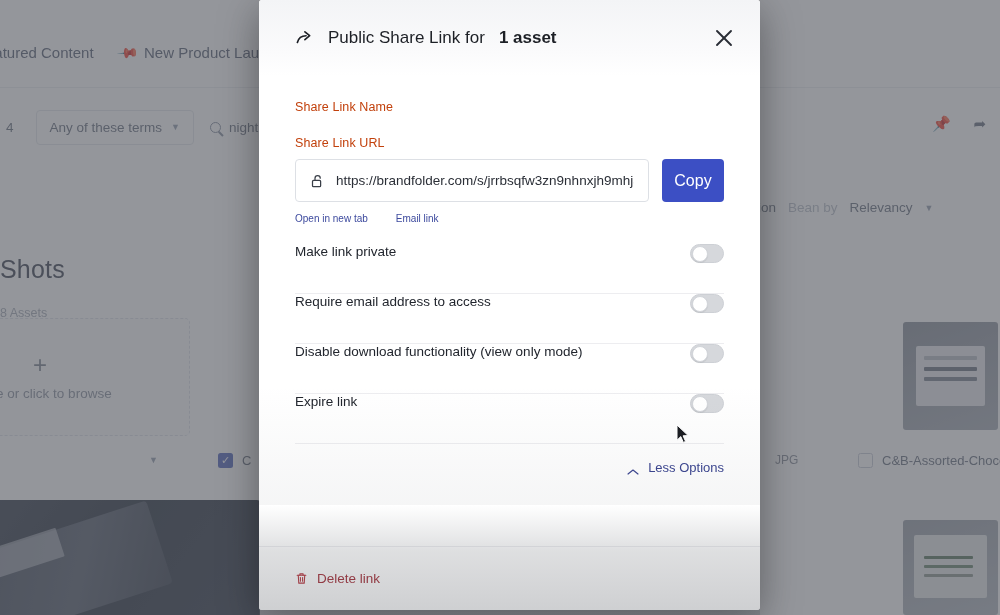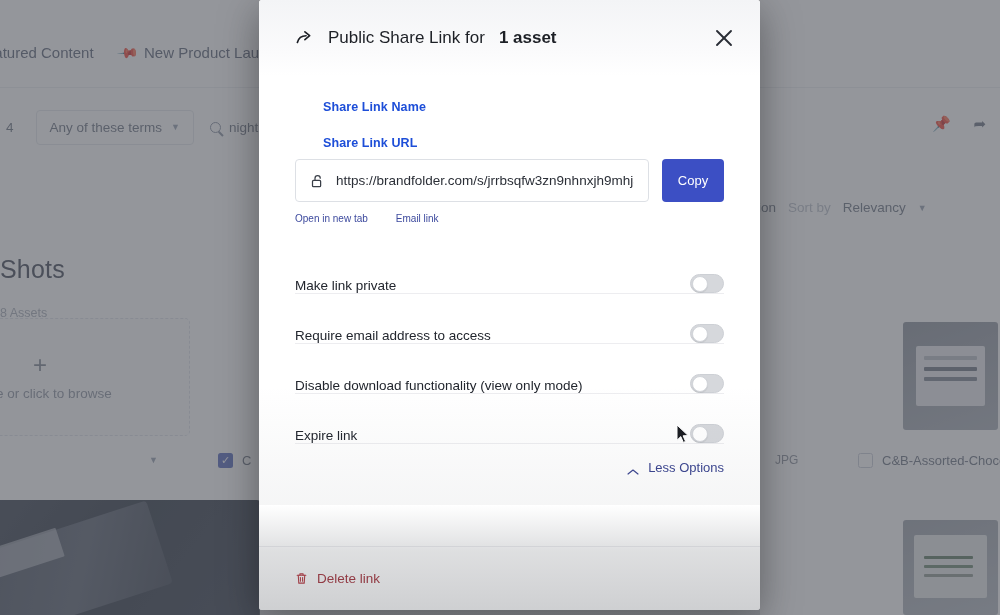--- a/index.html
+++ b/index.html
@@ -193,22 +193,22 @@
   }
 
   .modal-body {
     flex: 1 1 auto;
     padding: 24px 36px 0 36px;
     background: #fff;
     overflow: hidden;
   }
 
   .field-label {
-    font-size: 12.5px; font-weight: 700; color: #1d4ed8;
-    margin-bottom: 9px; letter-spacing: .1px; margin-left: 28px;
+    font-size: 12.5px; font-weight: 400; color: #c2410c;
+    margin-bottom: 9px; letter-spacing: .1px;
   }
   .text-input {
     width: 100%; height: 42px;
     border: 1px solid #dde0e5; border-radius: 4px;
     background: #fff;
     font-family: "Liberation Sans", sans-serif;
     font-size: 13.5px; color: #2b2f37;
     padding: 0 14px;
     outline: none;
   }
@@ -227,32 +227,32 @@
     font-family: "Liberation Sans", sans-serif;
     font-size: 13.5px; color: #2b2f37;
     background: transparent;
   }
   .lock-ico { width: 15px; height: 16px; flex: 0 0 auto; color: #3a3f48; }
   .copy-btn {
     flex: 0 0 62px;
     background: #3c4fc4; color: #fff;
     border: 0; border-radius: 4px;
     font-family: "Liberation Sans", sans-serif;
-    font-size: 13px; cursor: pointer;
+    font-size: 16px; cursor: pointer;
     height: 43px;
   }
   .link-row {
     display: flex; gap: 28px;
     margin-top: 11px; margin-bottom: 20px;
     font-size: 10px;
   }
   .ilink { color: #3d4a9e; text-decoration: none; cursor: pointer; }
 
   .toggle-row {
-    display: flex; align-items: flex-end; justify-content: space-between;
+    display: flex; align-items: flex-start; justify-content: space-between;
     height: 50px;
     border-bottom: 1px solid #ededf0;
   }
   .toggle-row:first-of-type { border-top: 1px solid #ededf0; }
   .toggle-label { font-size: 13.5px; color: #22262e; }
 
   .switch {
     width: 34px; height: 19px; border-radius: 10px;
     background: #d6d8dc; border: 1px solid #cdd0d5;
     position: relative; cursor: pointer; flex: 0 0 auto;
@@ -339,21 +339,21 @@
       </div>
     </div>
 
     <div class="bg-rightactions">
       <span>📌</span>
       <span>➦</span>
     </div>
 
     <div class="bg-rightrow2">
       <span>ection</span>
-      <span class="muted-lite">Sort by</span>
+      <span class="muted-lite">Bean by</span>
       <span>Relevancy</span>
       <span class="chev">▼</span>
     </div>
 
     <div class="bg-section">
       <h2>Shots</h2>
       <span class="cnt">8 Assets</span>
     </div>
 
     <div class="bg-dropzone">

